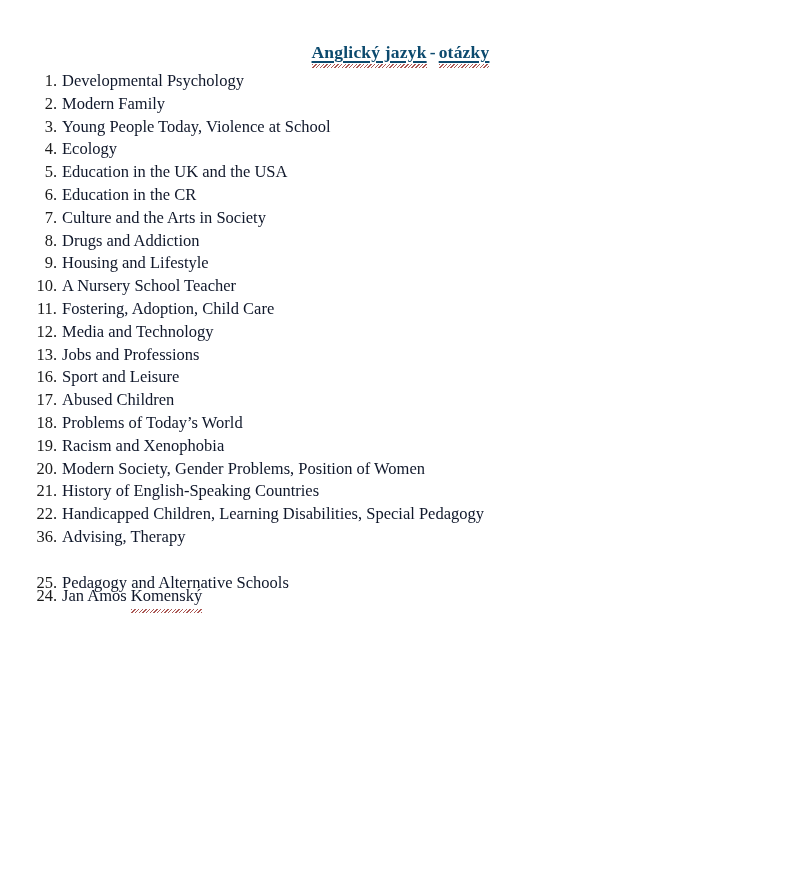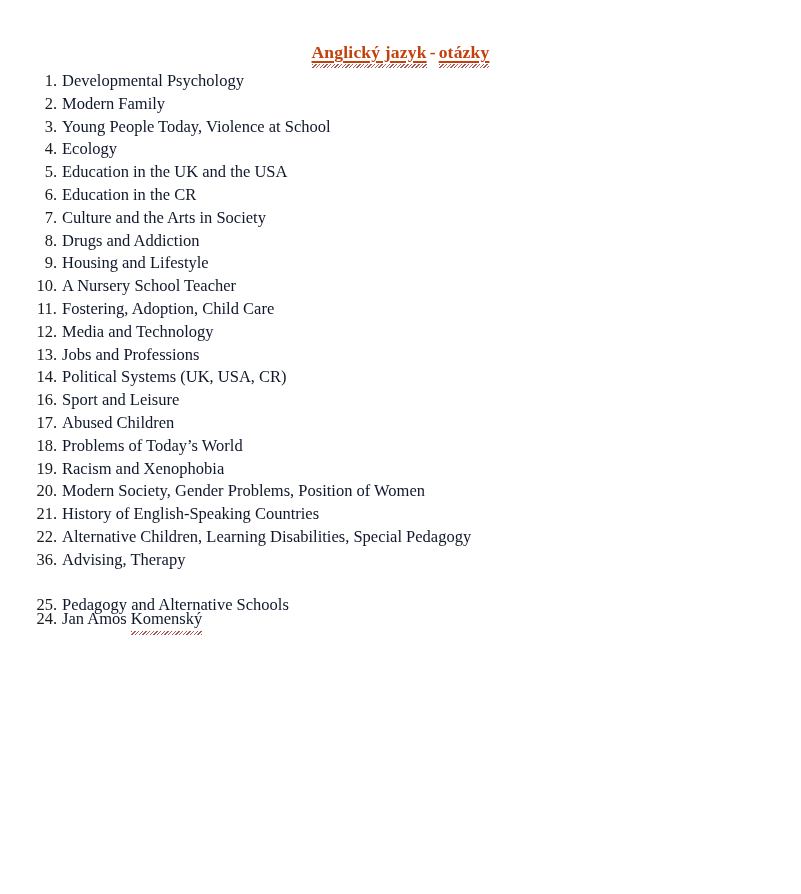--- a/index.html
+++ b/index.html
@@ -28,21 +28,21 @@
   .doc-title {
     position: absolute;
     top: 42px;
     left: 0;
     width: 801px;
     text-align: center;
     font-size: 17.5px;
     font-weight: bold;
     letter-spacing: 0.2px;
     white-space: nowrap;
-    color: #c2410c;
+    color: #0c4a6e;
   }
   .title-part {
     position: relative;
     display: inline-block;
     text-decoration: underline;
     text-decoration-thickness: 1.6px;
     text-underline-offset: 2.5px;
   }
   
   .title-part::after,
@@ -154,24 +154,20 @@
       </div>
       <div class="qrow">
         <span class="qnum">12.</span>
         <span class="qtext">Media and Technology</span>
       </div>
       <div class="qrow">
         <span class="qnum">13.</span>
         <span class="qtext">Jobs and Professions</span>
       </div>
       <div class="qrow">
-        <span class="qnum">14.</span>
-        <span class="qtext">Political Systems (UK, USA, CR)</span>
-      </div>
-      <div class="qrow">
         <span class="qnum">16.</span>
         <span class="qtext">Sport and Leisure</span>
       </div>
       <div class="qrow">
         <span class="qnum">17.</span>
         <span class="qtext">Abused Children</span>
       </div>
       <div class="qrow">
         <span class="qnum">18.</span>
         <span class="qtext">Problems of Today’s World</span>
@@ -183,21 +179,21 @@
       <div class="qrow">
         <span class="qnum">20.</span>
         <span class="qtext">Modern Society, Gender Problems, Position of Women</span>
       </div>
       <div class="qrow">
         <span class="qnum">21.</span>
         <span class="qtext">History of English-Speaking Countries</span>
       </div>
       <div class="qrow">
         <span class="qnum">22.</span>
-        <span class="qtext">Alternative Children, Learning Disabilities, Special Pedagogy</span>
+        <span class="qtext">Handicapped Children, Learning Disabilities, Special Pedagogy</span>
       </div>
       <div class="qrow">
         <span class="qnum">36.</span>
         <span class="qtext">Advising, Therapy</span>
       </div>
       <div class="qrow">
         <span class="qnum">24.</span>
         <span class="qtext">Jan Amos <span class="spell">Komenský</span></span>
       </div>
       <div class="qrow">

